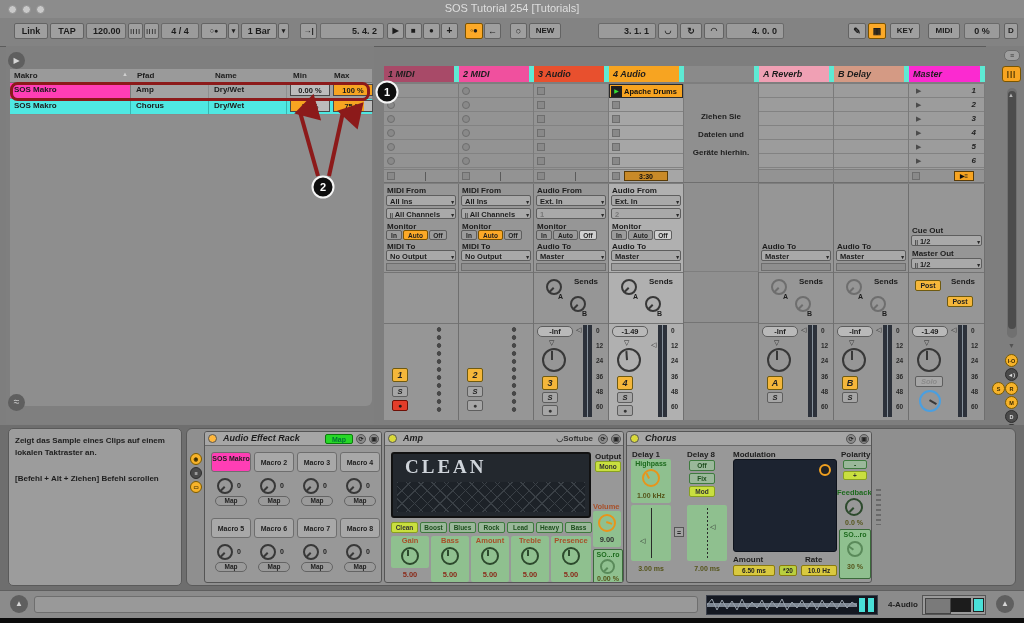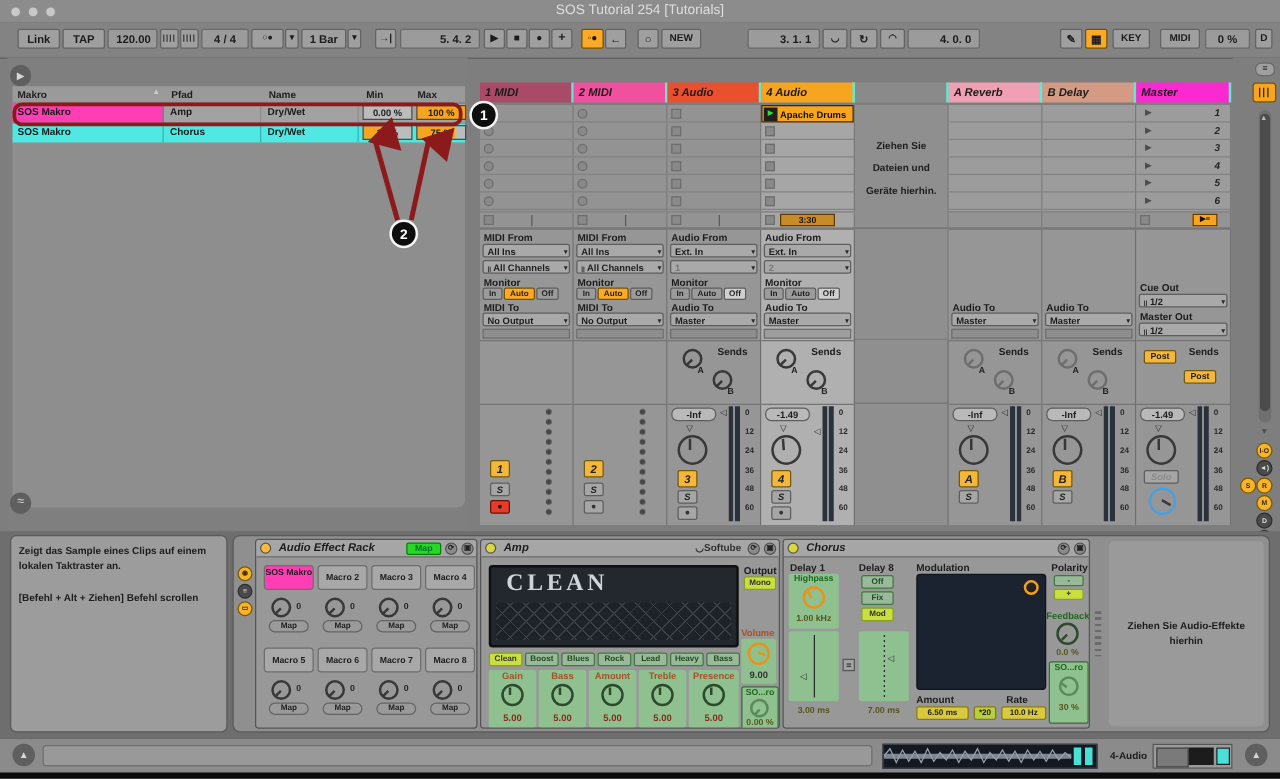--- a/index.html
+++ b/index.html
@@ -15,21 +15,21 @@
   .sel{position:absolute;height:11px;background:#a9a9a9;border:1px solid #5e5e5e;border-radius:2px;
        font:bold 7.5px/9px "Liberation Sans",sans-serif;color:#1d1d1d;box-sizing:border-box;
        padding:1px 9px 0 3px;white-space:nowrap;overflow:hidden}
   .sel .cv{position:absolute;right:1px;top:2px;font-size:5.5px;color:#2a2a2a}
   .sel.dis{color:#777}
   .mbtn{position:absolute;height:10px;border:1px solid #5e5e5e;background:#9b9b9b;border-radius:2px;
         font:bold 6.5px/9px "Liberation Sans",sans-serif;color:#1d1d1d;text-align:center;box-sizing:border-box}
   .mbtn.on{background:#fca927;border-color:#7a5200}
   .mbtn.ongray{background:#cfcfcf}
   .thead{position:absolute;top:66px;height:16px;font:bold italic 9px/16px "Liberation Sans",sans-serif;
-         color:#1c1c1c;padding-left:4px;border-right:2px solid #5eead4;box-sizing:border-box;white-space:nowrap;overflow:hidden}
+         color:#1c1c1c;padding-left:4px;border-right:5px solid #5eead4;box-sizing:border-box;white-space:nowrap;overflow:hidden}
   .gridcol{position:absolute;top:84px;height:85px;background:#939393;border-right:1px solid #7a7a7a;box-sizing:border-box}
   .slot{height:14px;border-bottom:1px solid #828282;display:flex;align-items:center;padding-left:3px;box-sizing:border-box}
   .slot-master{justify-content:space-between;padding:0 8px 0 7px}
   .scene-num{font:bold italic 8px/14px "Liberation Sans",sans-serif;color:#222}
   .scene-play{color:#4c4c4c;font-size:7px;line-height:14px}
   .si{display:inline-block}
   .si.circ{width:6px;height:6px;border:1px solid #6e6e6e;background:#898989;border-radius:50%}
   .si.sq{width:6px;height:6px;border:1px solid #6e6e6e;background:#898989}
   .clipslot{position:absolute;left:0;top:0;width:100%;height:14px;background:#f7a421;border:1px solid #2a2a2a;
             display:flex;align-items:center;box-sizing:border-box}
@@ -671,21 +671,21 @@
           repeating-linear-gradient(-45deg,#3a4046 0 1px,rgba(0,0,0,0) 1px 9px),#1d2228"></div>
       </div>
       <div class="modebtn on" style="left:6px;top:90px">Clean</div>
       <div class="modebtn" style="left:35px;top:90px">Boost</div>
       <div class="modebtn" style="left:64px;top:90px">Blues</div>
       <div class="modebtn" style="left:93px;top:90px">Rock</div>
       <div class="modebtn" style="left:122px;top:90px">Lead</div>
       <div class="modebtn" style="left:151px;top:90px">Heavy</div>
       <div class="modebtn" style="left:180px;top:90px">Bass</div>
 
-      <div class="gcell" style="left:6px;top:104px;width:38px;height:46px">
+      <div class="gcell" style="left:6px;top:104px;width:38px;height:32px">
         <div class="alabel">Gain</div>
         <div class="knob" style="left:10px;top:11px;width:18px;height:18px;border-color:#2d4a2d">
             <i class="nd" style="transform:rotate(180deg);background:#2d4a2d"></i>
           </div>
         <div class="aval abs" style="left:0;right:0;top:34px">5.00</div>
       </div>
       <div class="gcell" style="left:46px;top:104px;width:38px;height:46px">
         <div class="alabel">Bass</div>
         <div class="knob" style="left:10px;top:11px;width:18px;height:18px;border-color:#2d4a2d">
             <i class="nd" style="transform:rotate(180deg);background:#2d4a2d"></i>
@@ -787,23 +787,20 @@
         <div class="glab">SO...ro</div>
         <div class="knob" style="left:7px;top:11px;width:16px;height:16px;border-color:#5a8a5a">
             <i class="nd" style="transform:rotate(126deg);background:#5a8a5a"></i>
           </div>
         <div class="cval abs" style="left:0;right:0;top:32px">30 %</div>
       </div>
     </div>
 
     <div class="abs" style="left:689px;top:60px;width:5px;height:36px;background:repeating-linear-gradient(#6a6a6a 0 2px,rgba(0,0,0,0) 2px 5px)"></div>
 
-    <div class="abs" style="left:700px;top:4px;width:124px;height:148px;background:#9a9a9a;border-radius:4px;display:flex;align-items:center;justify-content:center">
-      <span class="lbl" style="white-space:normal;text-align:center;padding:0 6px;line-height:12px">Ziehen Sie Audio-Effekte hierhin</span>
-    </div>
   </div>
 </div>
 
 <div class="abs" style="left:0;top:590px;width:1024px;height:28px;background:#8b8b8b;border-top:1px solid #5f5f5f">
   <div class="circbtn" style="left:10px;top:4px;width:18px;height:18px;font-size:8px;line-height:17px"><span>▲</span></div>
   <div class="abs" style="left:34px;top:5px;width:664px;height:17px;background:#999;border:1px solid #6e6e6e;border-radius:3px;box-sizing:border-box"></div>
   <div class="abs" style="left:706px;top:4px;width:172px;height:20px;background:#141821;border:1px solid #3a3f4a;box-sizing:border-box">
     <svg width="170" height="18" viewBox="0 0 170 18">
       <rect x="0" y="7" width="150" height="4" fill="#7d8692"></rect>
       <path d="M0 9 L5 3 L10 14 L15 4 L20 13 L25 5 L30 14 L35 3 L40 13 L45 6 L50 12 L55 4 L60 14 L65 5 L70 12 L75 3 L80 14 L85 6 L90 12 L95 4 L100 13 L105 5 L110 14 L115 4 L120 12 L125 5 L130 13 L135 4 L140 12 L145 6 L150 10" stroke="#9aa3ae" stroke-width="1" fill="none"></path>

